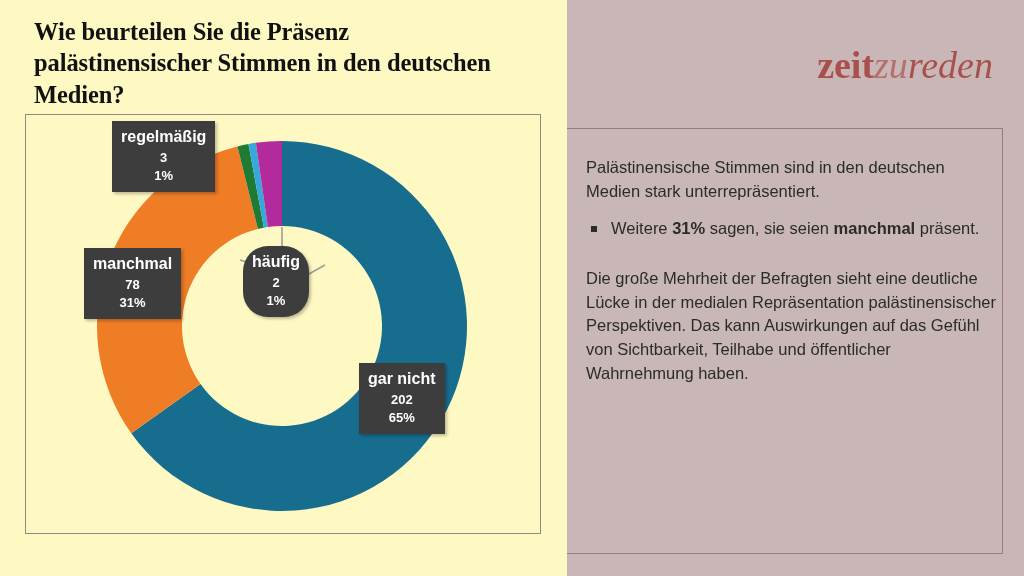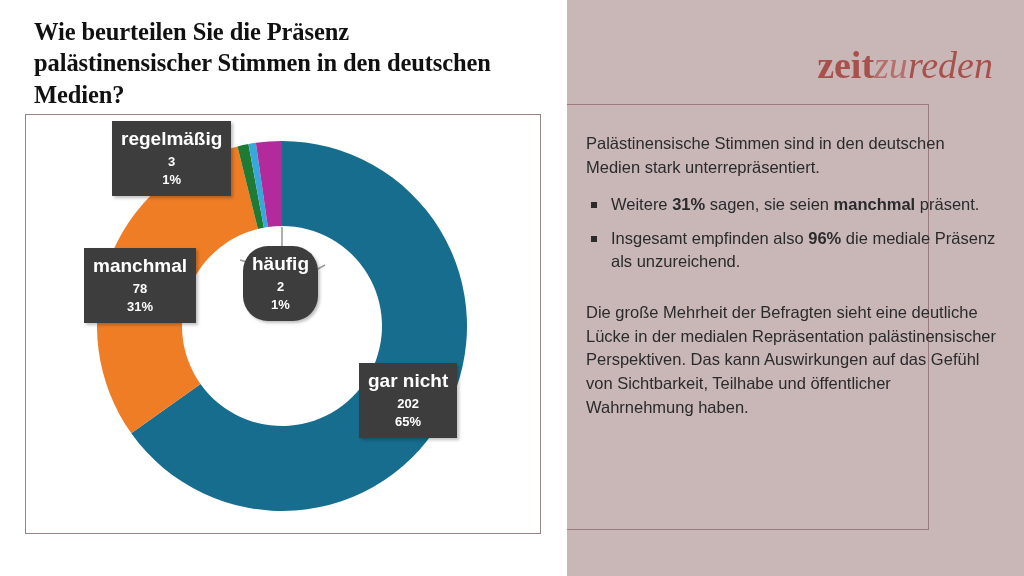--- a/index.html
+++ b/index.html
@@ -10,21 +10,21 @@
     width: 1024px;
     height: 576px;
     overflow: hidden;
     font-family: "Liberation Sans", sans-serif;
     background: #d4d6d7;
   }
   #slide {
     position: relative;
     width: 1024px;
     height: 576px;
-    background: #ffffff;
+    background: #fef9c3;
   }
   
   #right-panel-bg {
     position: absolute;
     left: 567px;
     top: 0;
     width: 457px;
     height: 576px;
     background: #c9b7b8;
   }
@@ -84,36 +84,36 @@
     font-family: "Liberation Sans", sans-serif;
     font-weight: bold;
     font-size: 13px;
     line-height: 1.42;
     text-align: center;
     padding: 5px 9px 6px 9px;
     box-sizing: border-box;
     box-shadow: 2px 2px 3px rgba(0,0,0,0.25);
     white-space: nowrap;
   }
-  .dlabel .dl-name { font-size: 19px; }
+  .dlabel .dl-name { font-size: 16px; }
   .dlabel .dl-val  { font-size: 13px; font-weight: bold; }
   .dlabel .dl-pct  { font-size: 13px; font-weight: bold; }
 
   #label-regelmaessig { left: 112px; top: 121px; }
   #label-sehroft      { left: 300px; top: 122px; }
   #label-manchmal     { left: 84px;  top: 248px; }
   #label-haeufig      { left: 243px; top: 246px; border-radius: 25px; }
   #label-garnicht     { left: 359px; top: 363px; }
 
   
   #right-panel {
     position: absolute;
     left: 567px;
-    top: 104px;
-    width: 362px;
+    top: 128px;
+    width: 436px;
     height: 426px;
     border-top: 1px solid #9b7a80;
     border-bottom: 1px solid #9b7a80;
     border-right: 1px solid #9b7a80;
     box-sizing: border-box;
     color: #2b2b2b;
   }
   #rp-inner {
     position: absolute;
     left: 19px;
@@ -253,20 +253,19 @@
     <div class="dl-name">gar nicht</div>
     <div class="dl-val">202</div>
     <div class="dl-pct">65%</div>
   </div>
 
   <div id="right-panel">
     <div id="rp-inner">
       <p class="rp-lead">Palästinensische Stimmen sind in den deutschen Medien stark unterrepräsentiert.</p>
       <ul class="rp-bullets" id="rp-bullets">
           <li><span class="bullet-sq"></span><span>Weitere </span><b class="em">31%</b><span> sagen, sie seien </span><b class="em">manchmal</b><span> präsent.</span></li>
-          <li><span class="bullet-sq"></span><span>Insgesamt empfinden also </span><b class="em">96%</b><span> die mediale Präsenz als unzureichend.</span></li>
         </ul>
       <p class="rp-tail">Die große Mehrheit der Befragten sieht eine deutliche Lücke in der medialen Repräsentation palästinensischer Perspektiven. Das kann Auswirkungen auf das Gefühl von Sichtbarkeit, Teilhabe und öffentlicher Wahrnehmung haben.</p>
     </div>
   </div>
 
 
 </div>
 
 </body></html>

